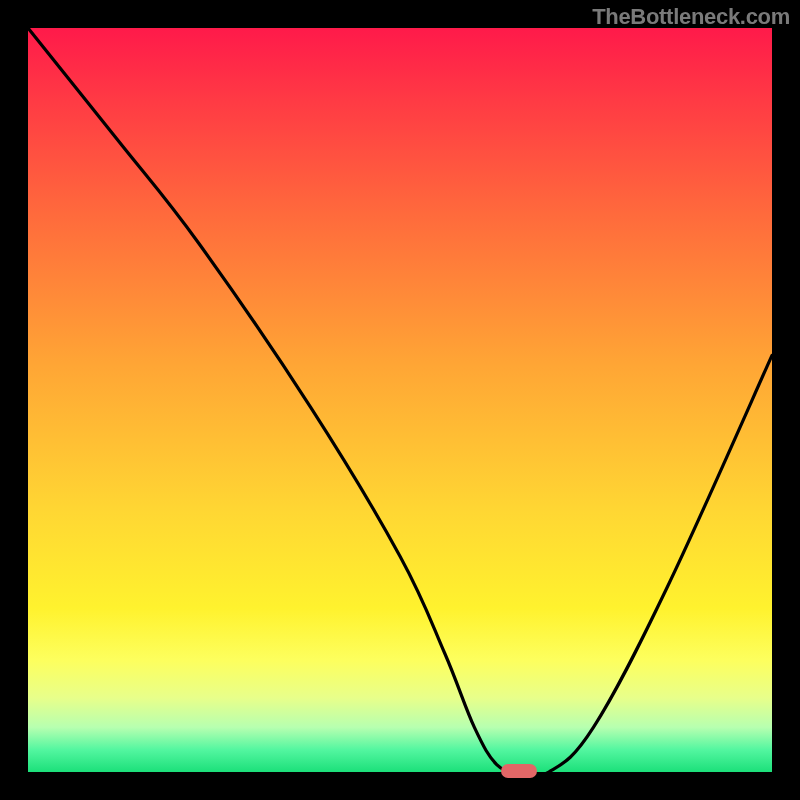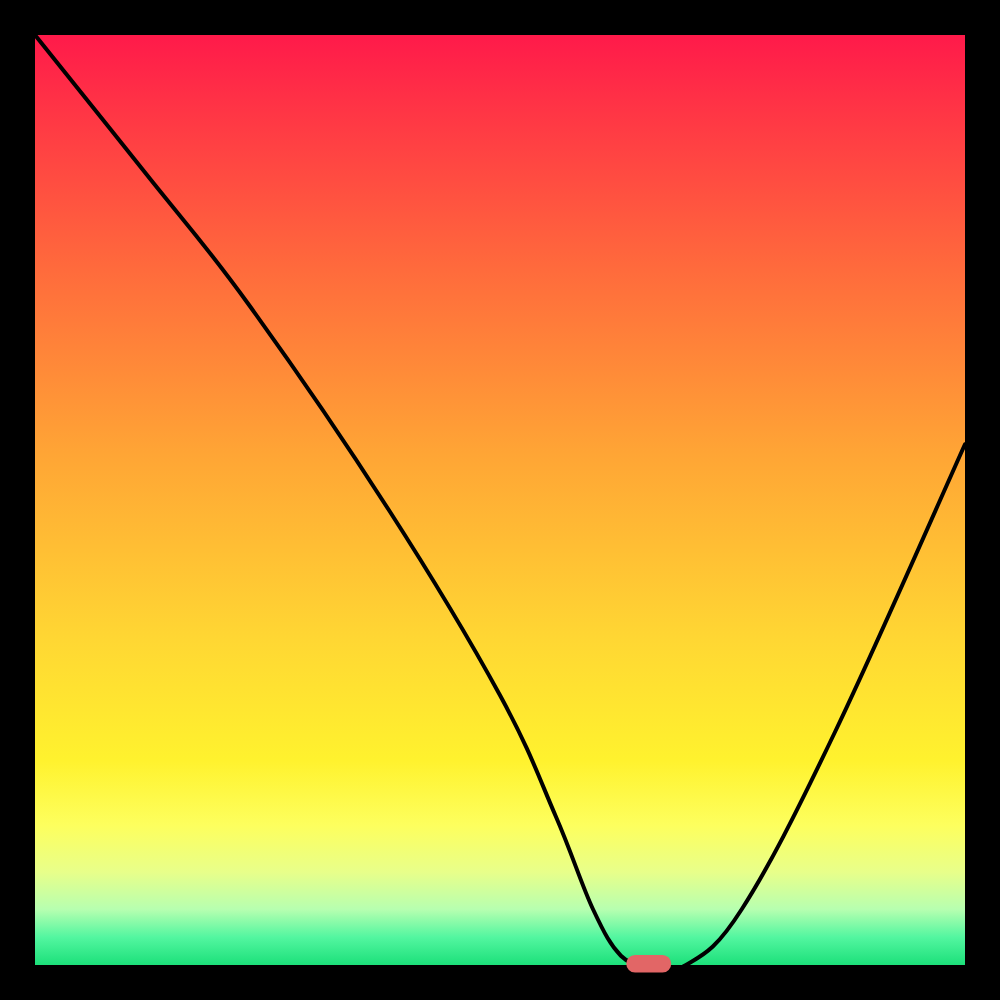--- a/index.html
+++ b/index.html
@@ -61,13 +61,14 @@
 </style>
 </head>
 <body>
 
 <div class="frame">
   <div class="plot-area"></div>
   <svg class="curve" width="800" height="800">
     <path id="curve-path" fill="none" stroke="#000" stroke-width="3.2" stroke-linecap="round" d="M 28.0 28.0 C 44.1 48.1, 86.5 100.8, 117.3 139.6 C 148.1 178.4, 164.3 195.5, 199.1 243.8 C 233.9 292.0, 274.6 351.2, 310.7 407.4 C 346.9 463.7, 375.9 512.0, 400.0 556.2 C 424.1 600.4, 431.2 622.2, 444.6 653.0 C 458.0 683.8, 465.0 707.3, 474.4 727.4 C 483.8 747.4, 488.7 756.5, 496.7 764.6 C 504.8 772.6, 509.7 770.7, 519.0 772.0 C 528.4 773.3, 535.4 780.0, 548.8 772.0 C 562.2 764.0, 572.0 760.8, 593.4 727.4 C 614.9 693.9, 635.7 653.0, 667.8 586.0 C 700.0 519.0, 753.3 396.9, 772.0 355.4"></path>
   </svg>
   <div id="marker" class="marker" style="left: 501.04px; top: 764px; background: rgb(226, 102, 102);"></div>
+  <div class="watermark">TheBottleneck.com</div>
 </div>
 
 </body></html>

